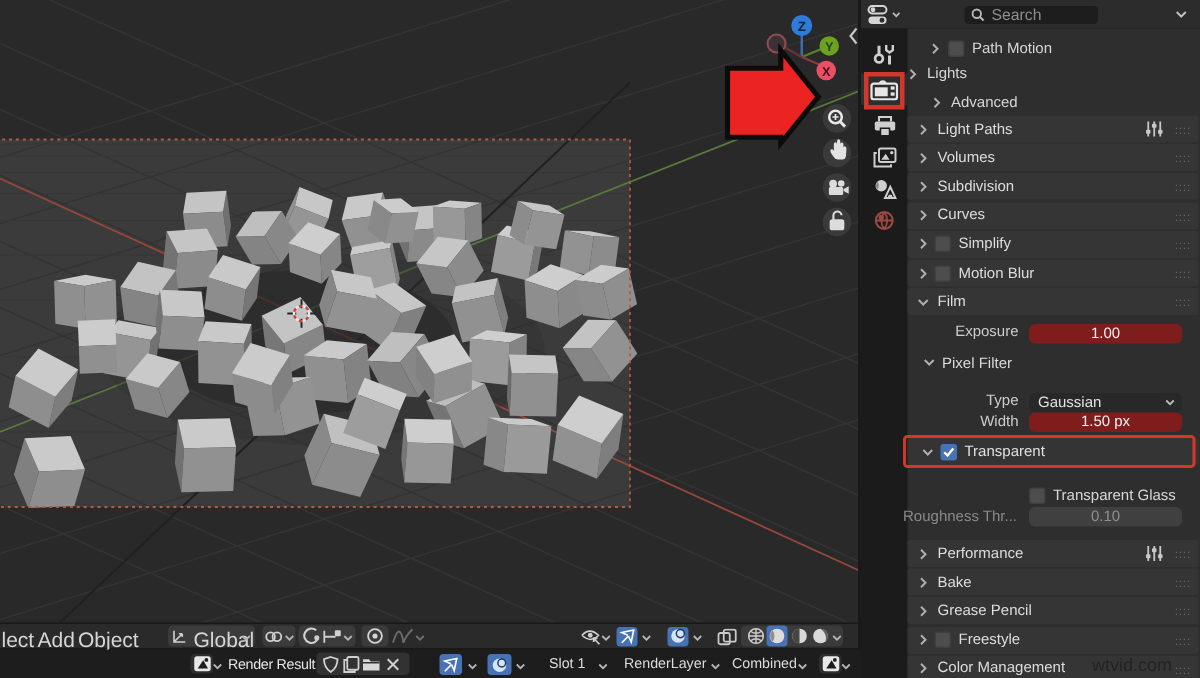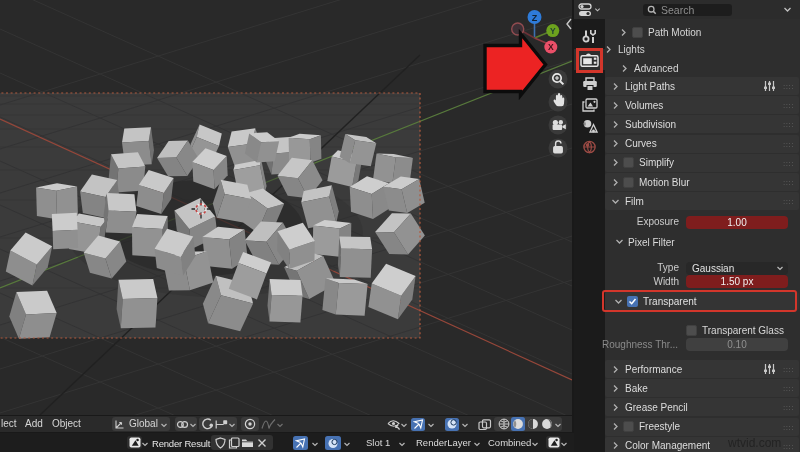--- a/index.html
+++ b/index.html
@@ -222,21 +222,21 @@
             <rect x="5.8" y="77.8" width="8.4" height="6" rx="1" fill="#dcdcdc"></rect>
             <path d="M7.6 77.8 v-2.9 a2.7 2.7 0 0 1 5.4 -0.4"></path>
           </g>
  </svg>
 </div>
 
 <svg class="abs" style="left:480px;top:26px" width="72" height="74" viewBox="0 0 72 74">
  <path d="M5 19.5 L40.5 19.5 L40.5 7.5 L65.5 38.5 L40.5 69.5 L40.5 65.5 L5 65.5 Z" fill="#ec2323" stroke="#0c0c0c" stroke-width="3.4" stroke-linejoin="miter"></path>
 </svg>
 </div>
-<div class="abs" id="vhead" style="left:0;top:416px;width:572px;height:16px;background:#2a2a2a;font-size:10px;color:#d6d6d6">
+<div class="abs" id="vhead" style="left:0;top:416px;width:572px;height:16px;background:#2a2a2a;font-size:14px;color:#d6d6d6">
       <span class="abs" style="left:1px;top:2px">lect</span>
       <span class="abs" style="left:25px;top:2px">Add</span>
       <span class="abs" style="left:52px;top:2px">Object</span>
       <div class="abs" style="left:112px;top:1px;width:58px;height:14px;background:#3b3b3b;border-radius:3px"></div>
       <svg class="abs" style="left:114px;top:2.5px" width="11" height="11" viewBox="0 0 11 11">
         <path d="M2 1.5 v7.5 h7.5 M2 9 l5.5-5.5 M7.5 3.5 h-2.2 M7.5 3.5 v2.2" stroke="#cfcfcf" stroke-width="1.1" fill="none"></path>
       </svg>
       <span class="abs" style="left:129px;top:2px">Global</span>
       <span class="abs" style="left:160px;top:4.5px;opacity:1.0">
         <svg width="8" height="8" viewBox="0 0 8 8">

